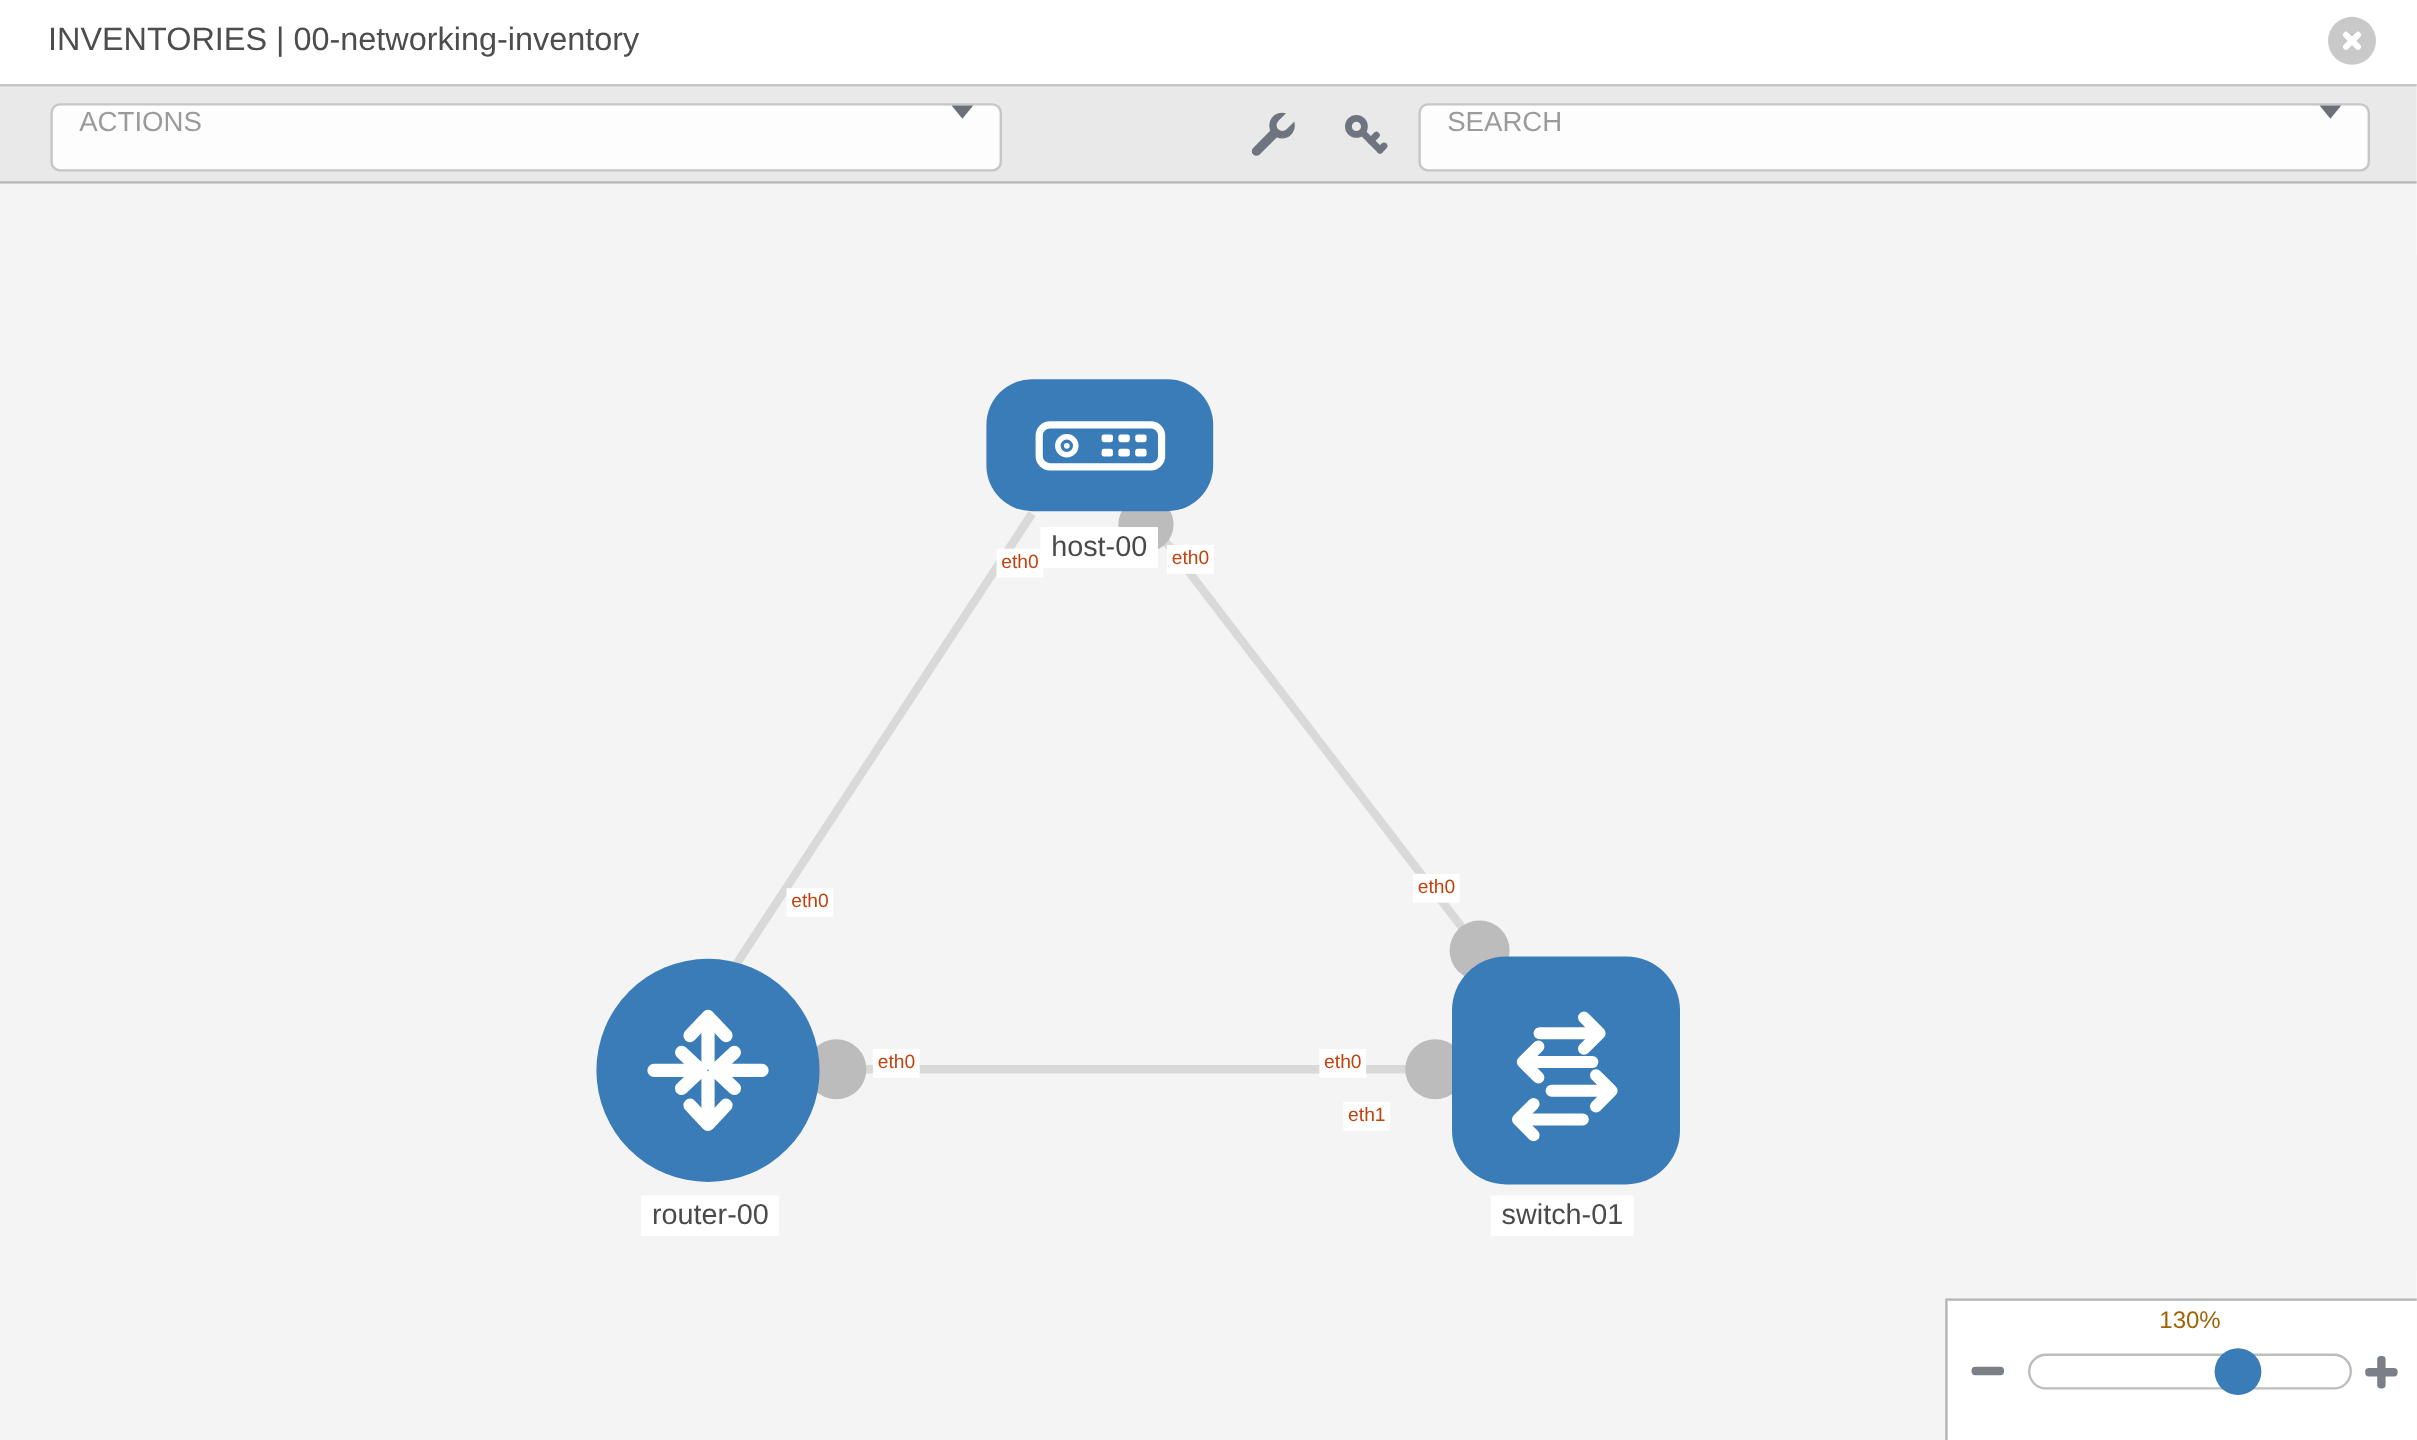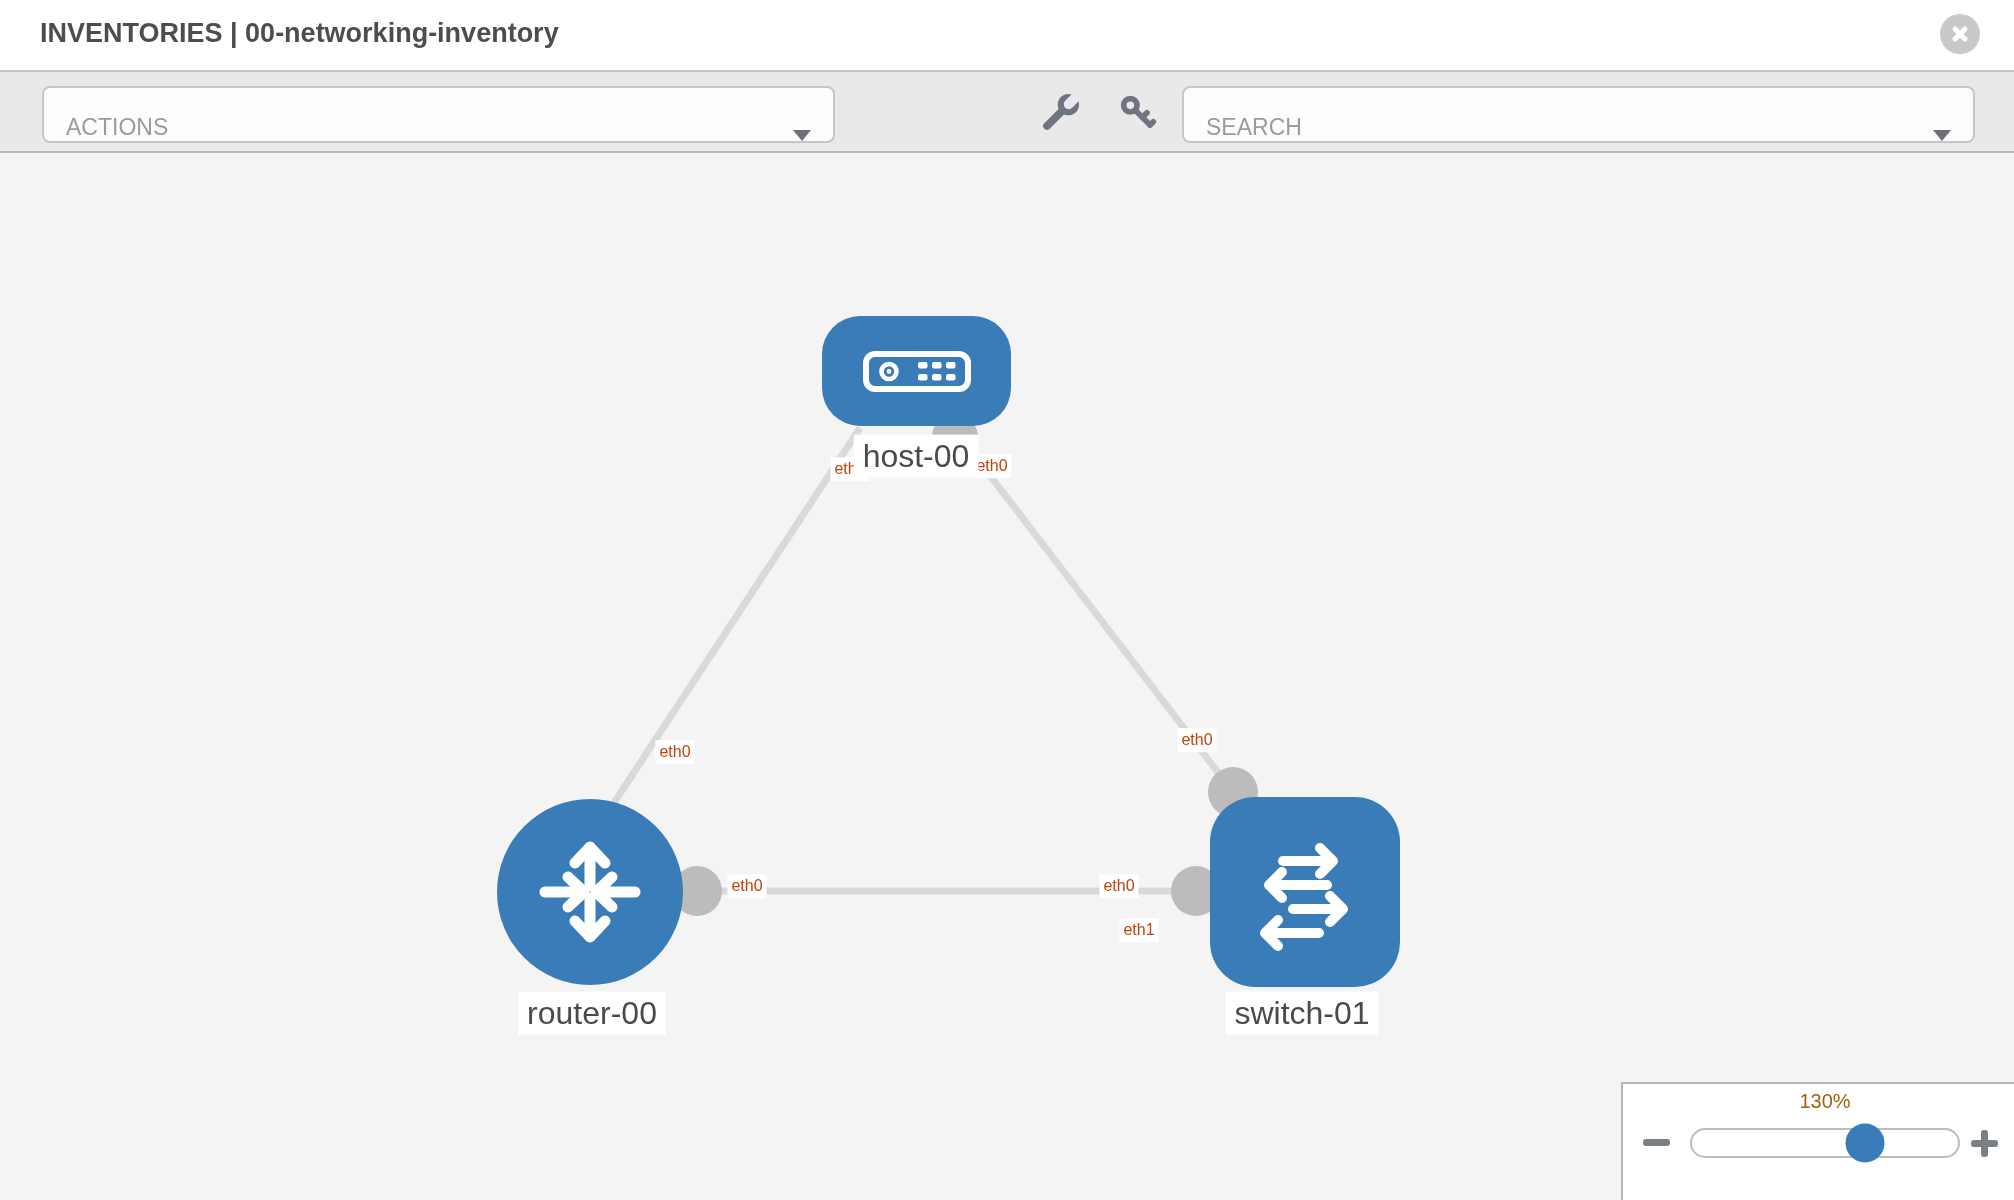--- a/index.html
+++ b/index.html
@@ -2,46 +2,46 @@
 <html><head>
 <meta charset="utf-8">
 <style>
   * { margin:0; padding:0; box-sizing:border-box; }
   html,body { width:2014px; height:1200px; }
   body { font-family:"Liberation Sans", sans-serif; background:#ffffff; }
   #app { position:relative; width:2014px; height:1200px; overflow:hidden; background:#ffffff; }
 
   
   .header { position:absolute; left:0; top:0; width:2014px; height:70px; background:#ffffff; z-index:50; }
-  .page-title { position:absolute; left:40px; top:18px; font-size:27px; font-weight:bold; color:#4d4d4d; letter-spacing:0px; }
+  .page-title { position:absolute; left:40px; top:18px; font-size:27px; font-weight:normal; color:#4d4d4d; letter-spacing:0px; }
   .close-btn { position:absolute; right:34px; top:14px; width:40px; height:40px; border-radius:50%;
                background:#c9c9c9; display:flex; align-items:center; justify-content:center; cursor:pointer; }
 
   
   .toolbar { position:absolute; left:0; top:70px; width:2014px; height:83px; background:#e9e9e9;
              border-top:2px solid #c3c3c3; border-bottom:2px solid #b9b9b9; z-index:50; }
   .combo { position:absolute; top:14px; height:57px; width:793px; background:#fdfdfd;
-           border:2px solid #c6c6c6; border-radius:8px; display:flex; align-items:flex-end;
+           border:2px solid #c6c6c6; border-radius:8px; display:flex; align-items:flex-start;
            justify-content:space-between; padding:0 22px; cursor:pointer;gap:13px; }
   .combo .combo-label { font-size:23px; color:#9b9b9b; }
   .caret { width:0; height:0; border-left:9px solid transparent; border-right:9px solid transparent;
            border-top:11px solid #6a6f78; }
   .combo.actions { left:42px; }
   .combo.search  { left:1182px; }
   .tool-icons { position:absolute; left:1038px; top:0; height:79px; display:flex; align-items:center; gap:30px; }
   .tool-icon { display:flex; align-items:center; justify-content:center; width:46px; height:46px; cursor:pointer; }
 
   
   .canvas-bg { position:absolute; left:0; top:153px; width:2014px; height:1047px; background:#f4f4f4; z-index:1; }
   #linkLayer { position:absolute; left:0; top:0; width:2014px; height:1200px; z-index:2; }
   .node { position:absolute; display:flex; align-items:center; justify-content:center; z-index:5; cursor:pointer; }
   .iflabel { position:absolute; transform:translate(-50%,-50%); background:#ffffff; color:#c2410c;
              font-size:16px; padding:3px 4px; z-index:7; white-space:nowrap; line-height:1.1; }
   .nodelabel { position:absolute; transform:translate(-50%,-50%); background:#ffffff; color:#4a4a4a;
-               font-size:32px; padding:3px 9px; z-index:8; white-space:nowrap; line-height:1.15; }
+               font-size:24px; padding:3px 9px; z-index:8; white-space:nowrap; line-height:1.15; }
 
   
   .zoom-panel { position:absolute; left:1621px; top:1082px; width:420px; height:140px; background:#ffffff;
                 border:2px solid #b5b5b5; z-index:20; }
   .zoom-level { position:absolute; left:202px; top:6px; transform:translateX(-50%); font-size:20px; color:#a16207; }
   .zoom-minus { position:absolute; left:20px; top:55px; width:27px; height:7px; border-radius:3px; background:#7b8087; cursor:pointer; }
   .zoom-plus { position:absolute; left:346px; top:44px; width:30px; height:30px; cursor:pointer; }
   .zoom-plus::before { content:""; position:absolute; left:2px; top:12px; width:27px; height:7px; border-radius:3px; background:#7b8087; }
   .zoom-plus::after  { content:""; position:absolute; left:12px; top:2px; width:7px; height:27px; border-radius:3px; background:#7b8087; }
   .slider-track { position:absolute; left:67px; top:44px; width:270px; height:30px; border:2px solid #bdbdbd;

